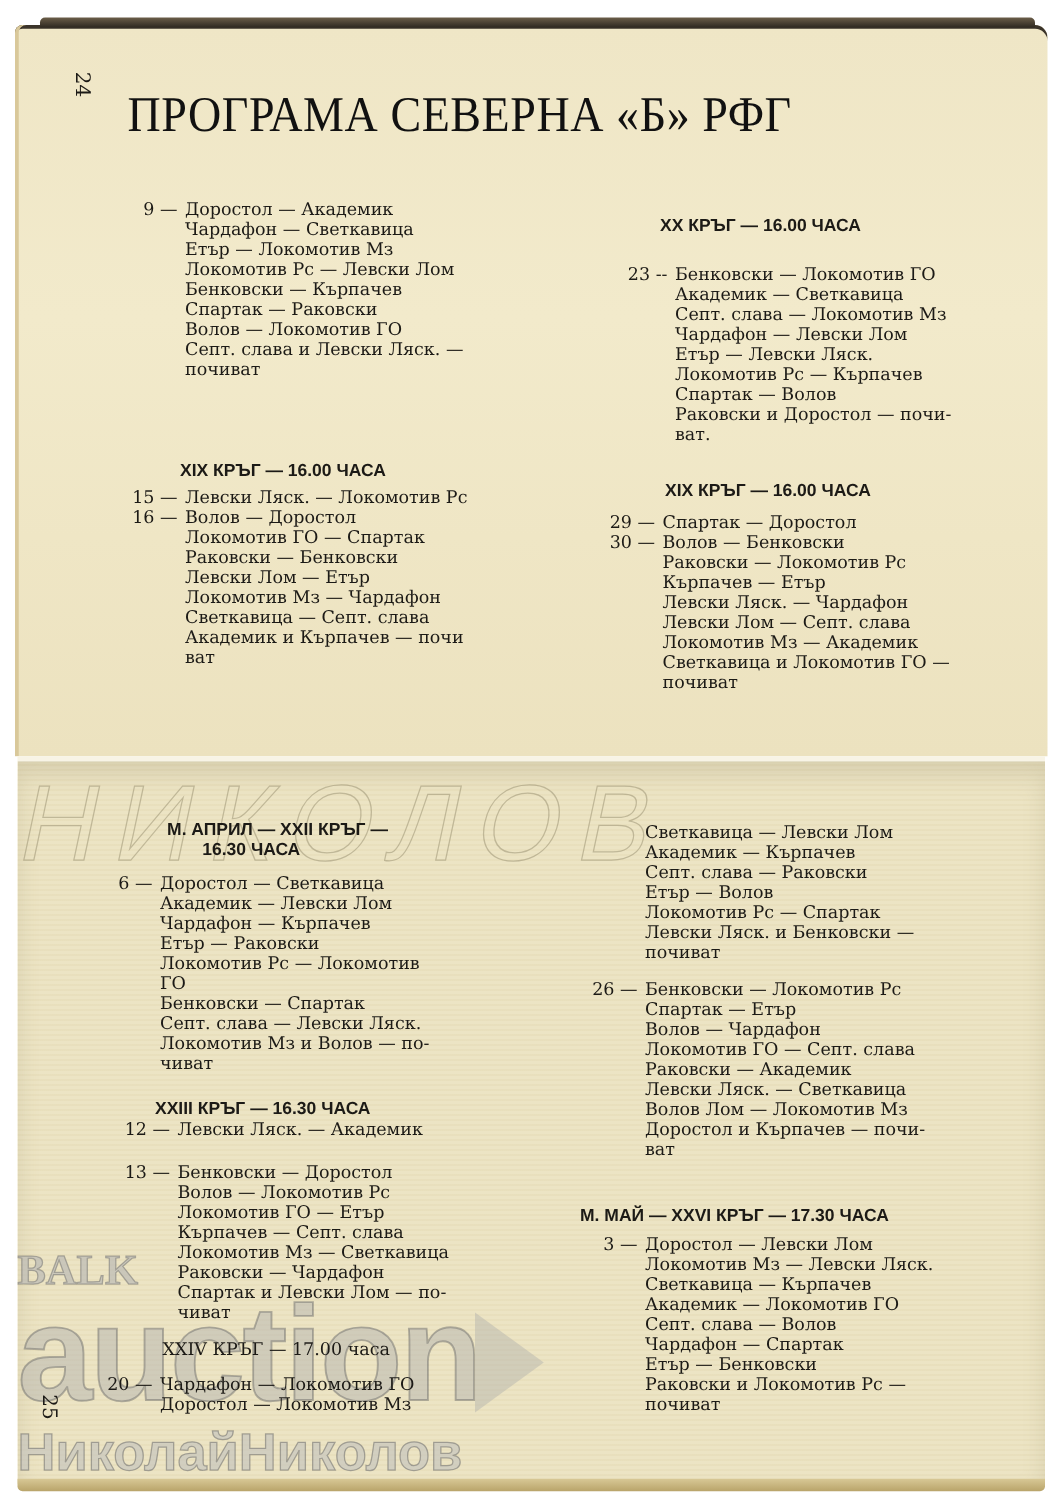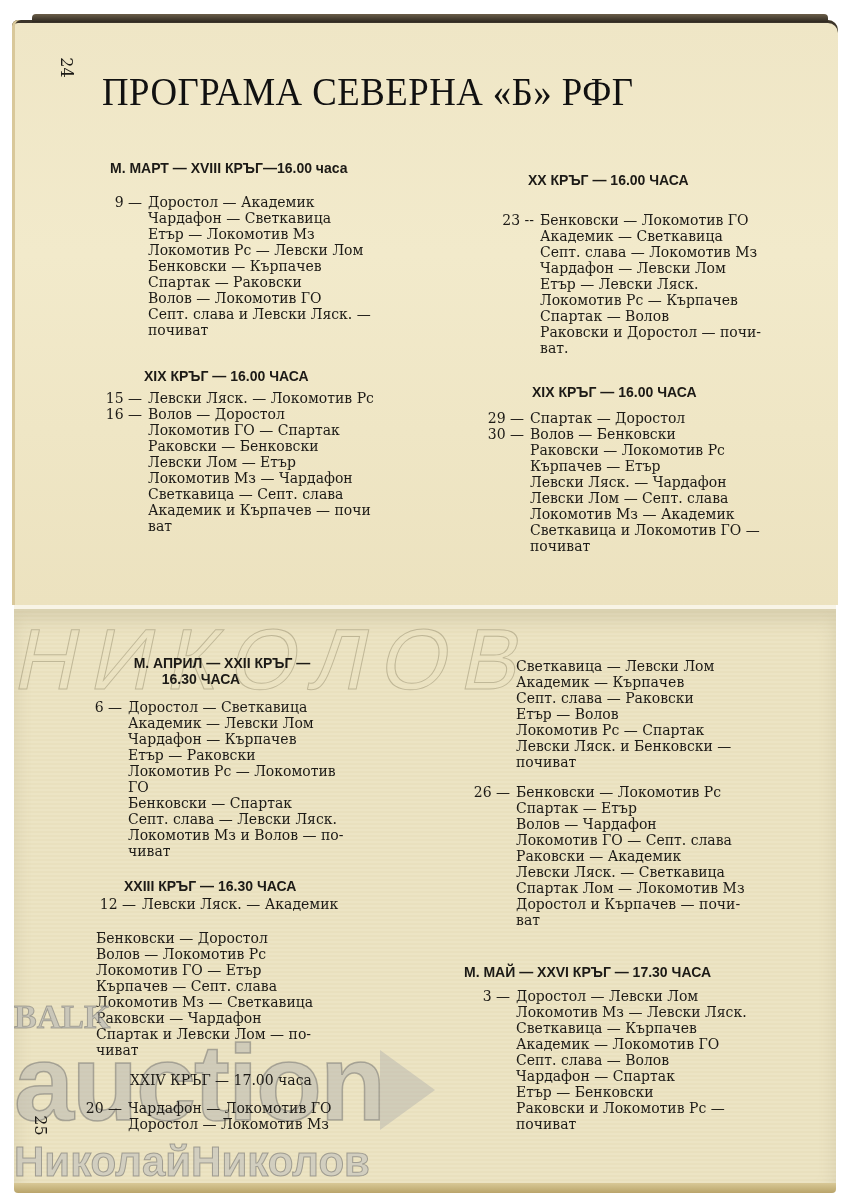--- a/index.html
+++ b/index.html
@@ -91,21 +91,20 @@
   <div class="page-top"></div>
   <div class="page-bottom"></div>
 </div>
 
 <div class="page-num-top">24</div>
 <div class="title">ПРОГРАМА СЕВЕРНА «Б» РФГ</div>
 
 <div class="watermark-top">НИКОЛОВ</div>
 
 <div class="block" style="left:110px; top:160px;">
-  <div class="hdr">М. МАРТ — XVIII КРЪГ—16.00 часа</div>
   <div class="date-row">
     <div class="date" style="width:32px">9 —</div>
     <div class="lines">
       <div class="line">Доростол — Академик</div>
       <div class="line">Чардафон — Светкавица</div>
       <div class="line">Етър — Локомотив Мз</div>
       <div class="line">Локомотив Рс — Левски Лом</div>
       <div class="line">Бенковски — Кърпачев</div>
       <div class="line">Спартак — Раковски</div>
       <div class="line">Волов — Локомотив ГО</div>
@@ -202,20 +201,21 @@
 <div class="block" style="left:96px; top:878px;">
   <div class="hdr tight" style="padding-left:28px; margin-bottom:2px">XXIII КРЪГ — 16.30 ЧАСА</div>
   <div class="date-row">
     <div class="date" style="width:40px">12 —</div>
     <div class="lines">
       <div class="line">Левски Ляск. — Академик</div>
     </div>
   </div>
   <div class="gap"></div>
   <div class="date-row">
+    <div class="date" style="width:40px">13 —</div>
     <div class="lines">
       <div class="line">Бенковски — Доростол</div>
       <div class="line">Волов — Локомотив Рс</div>
       <div class="line">Локомотив ГО — Етър</div>
       <div class="line">Кърпачев — Септ. слава</div>
       <div class="line">Локомотив Мз — Светкавица</div>
       <div class="line">Раковски — Чардафон</div>
       <div class="line">Спартак и Левски Лом — по-</div>
       <div class="line">чиват</div>
     </div>
@@ -253,21 +253,21 @@
 <div class="block" style="left:464px; top:784px;">
   <div class="date-row">
     <div class="date" style="width:46px">26 —</div>
     <div class="lines">
       <div class="line">Бенковски — Локомотив Рс</div>
       <div class="line">Спартак — Етър</div>
       <div class="line">Волов — Чардафон</div>
       <div class="line">Локомотив ГО — Септ. слава</div>
       <div class="line">Раковски — Академик</div>
       <div class="line">Левски Ляск. — Светкавица</div>
-      <div class="line">Спартак Лом — Локомотив Мз</div>
+      <div class="line">Волов Лом — Локомотив Мз</div>
       <div class="line">Доростол и Кърпачев — почи-</div>
       <div class="line">ват</div>
     </div>
   </div>
 </div>
 
 <div class="block" style="left:464px; top:964px;">
   <div class="hdr tight" style="margin-bottom:8px">М. МАЙ — XXVI КРЪГ — 17.30 ЧАСА</div>
   <div class="date-row">
     <div class="date" style="width:46px">3 —</div>

